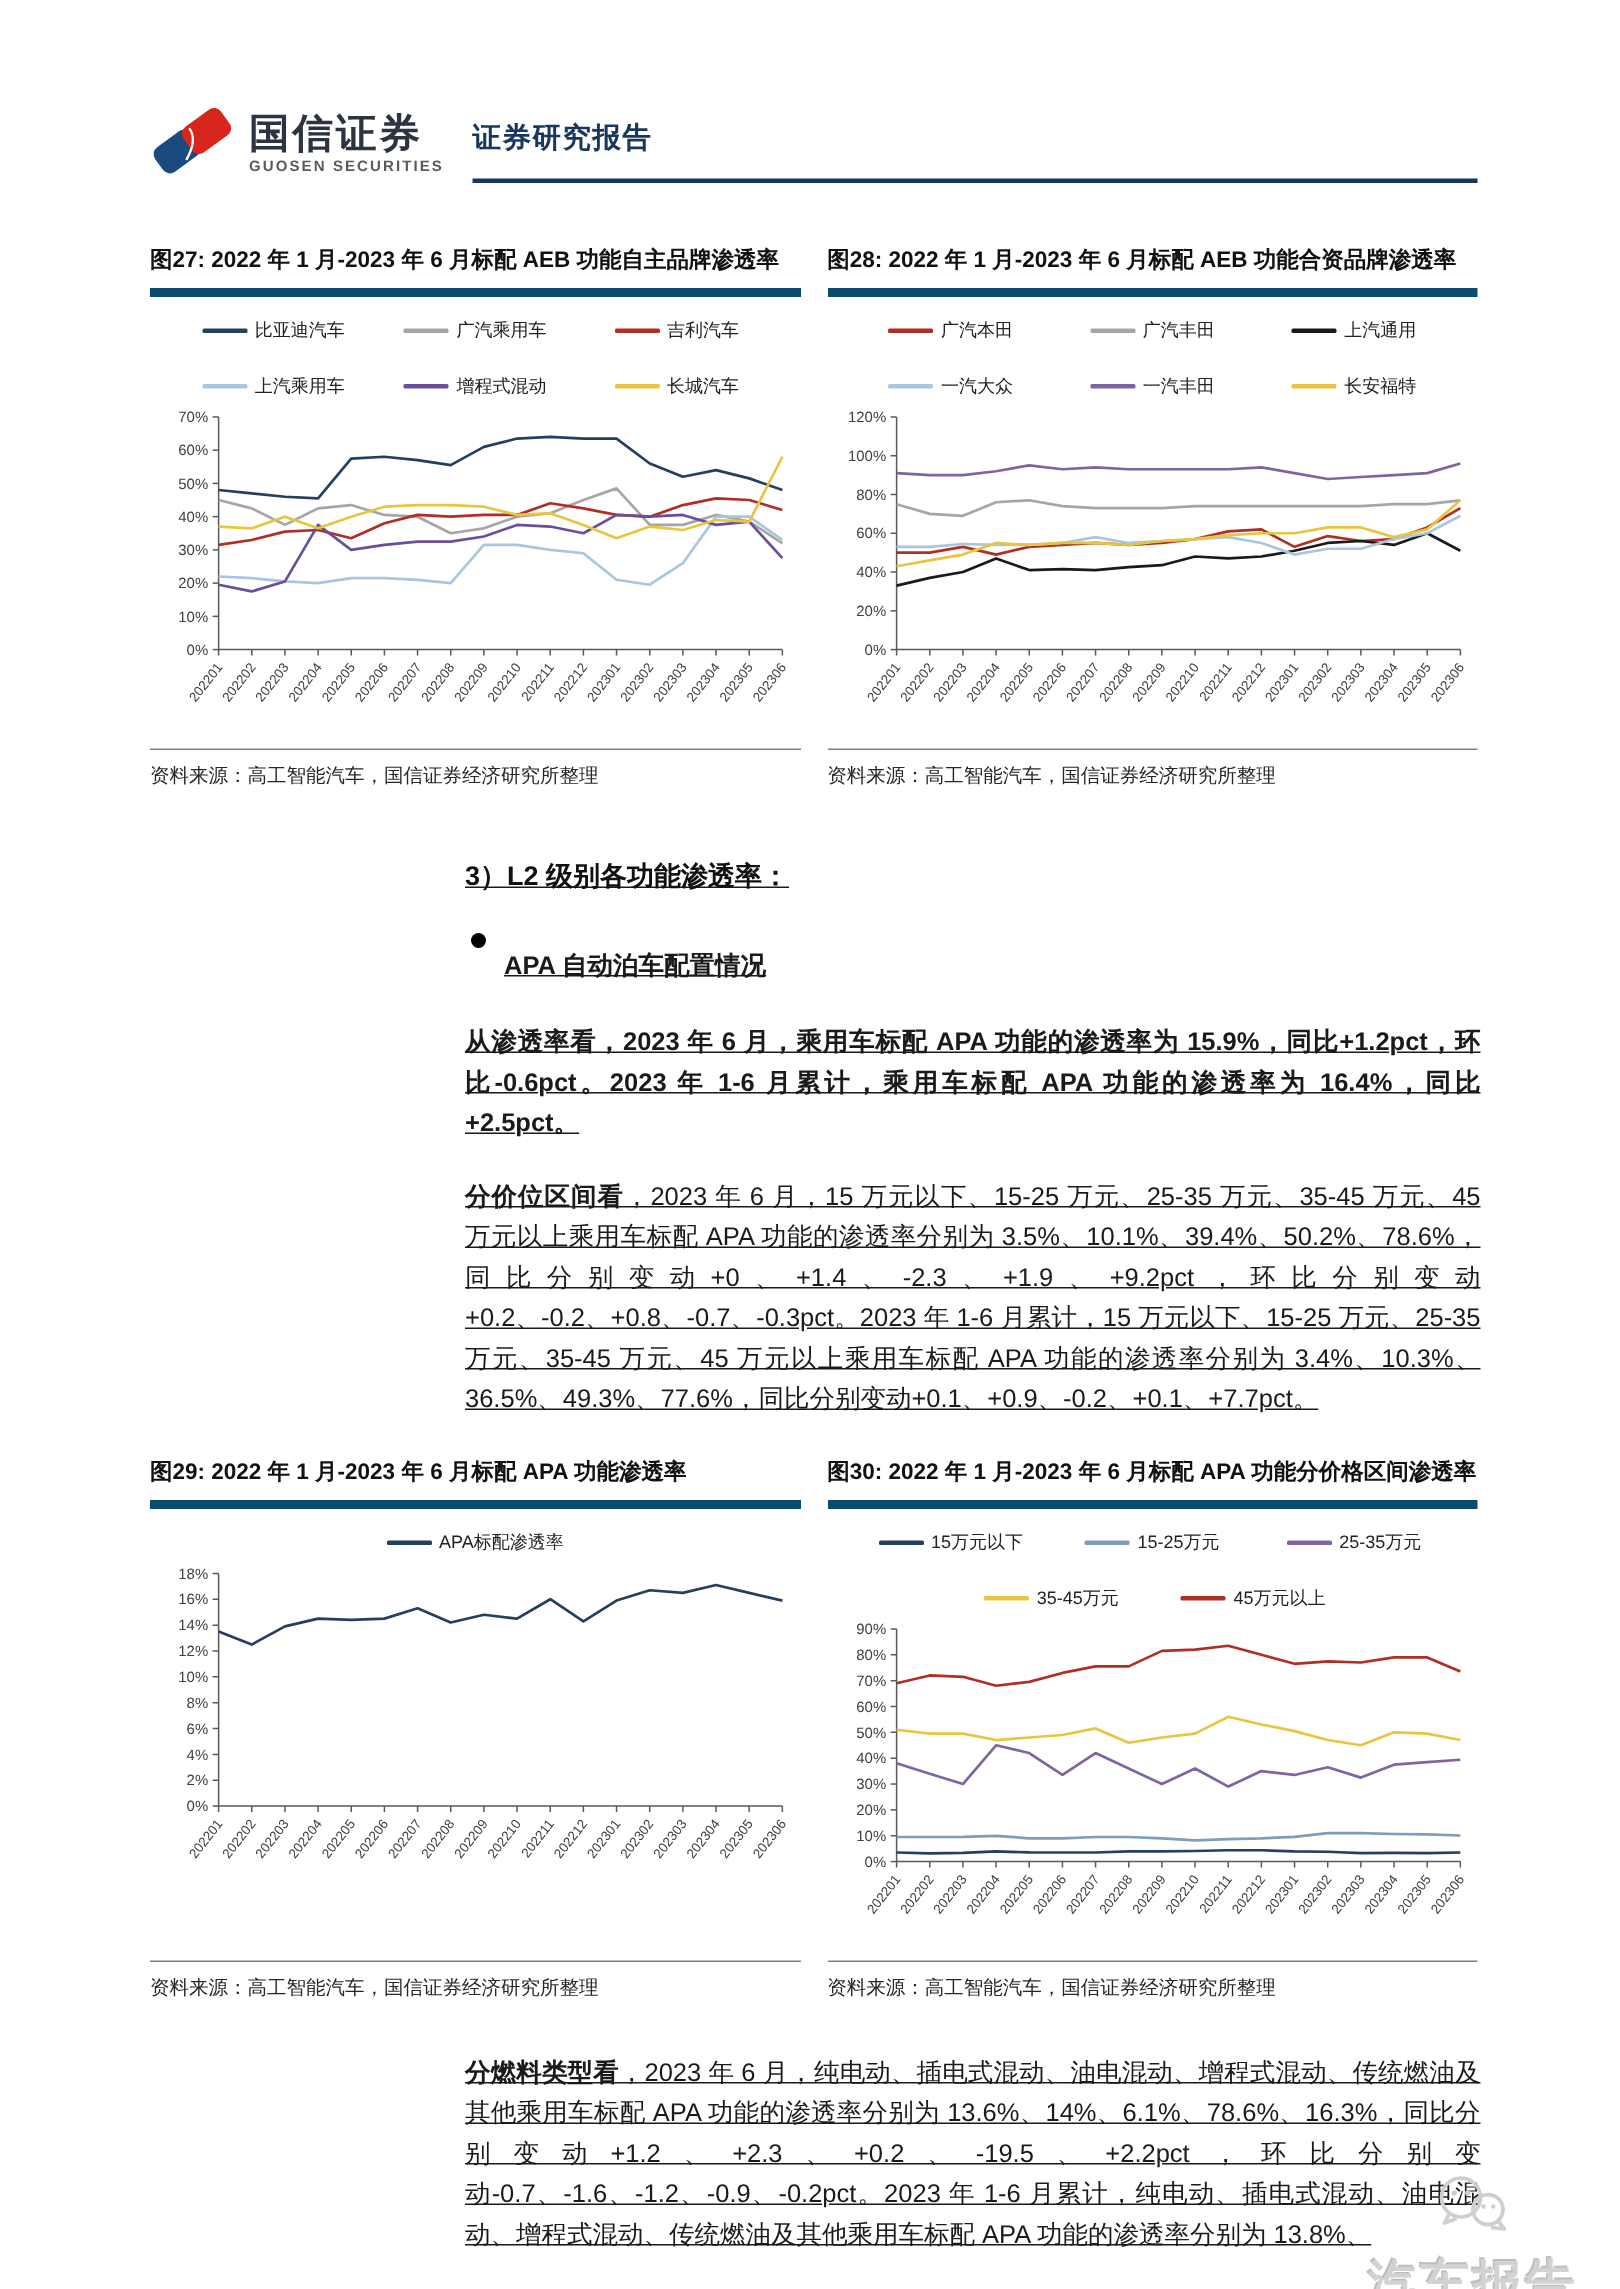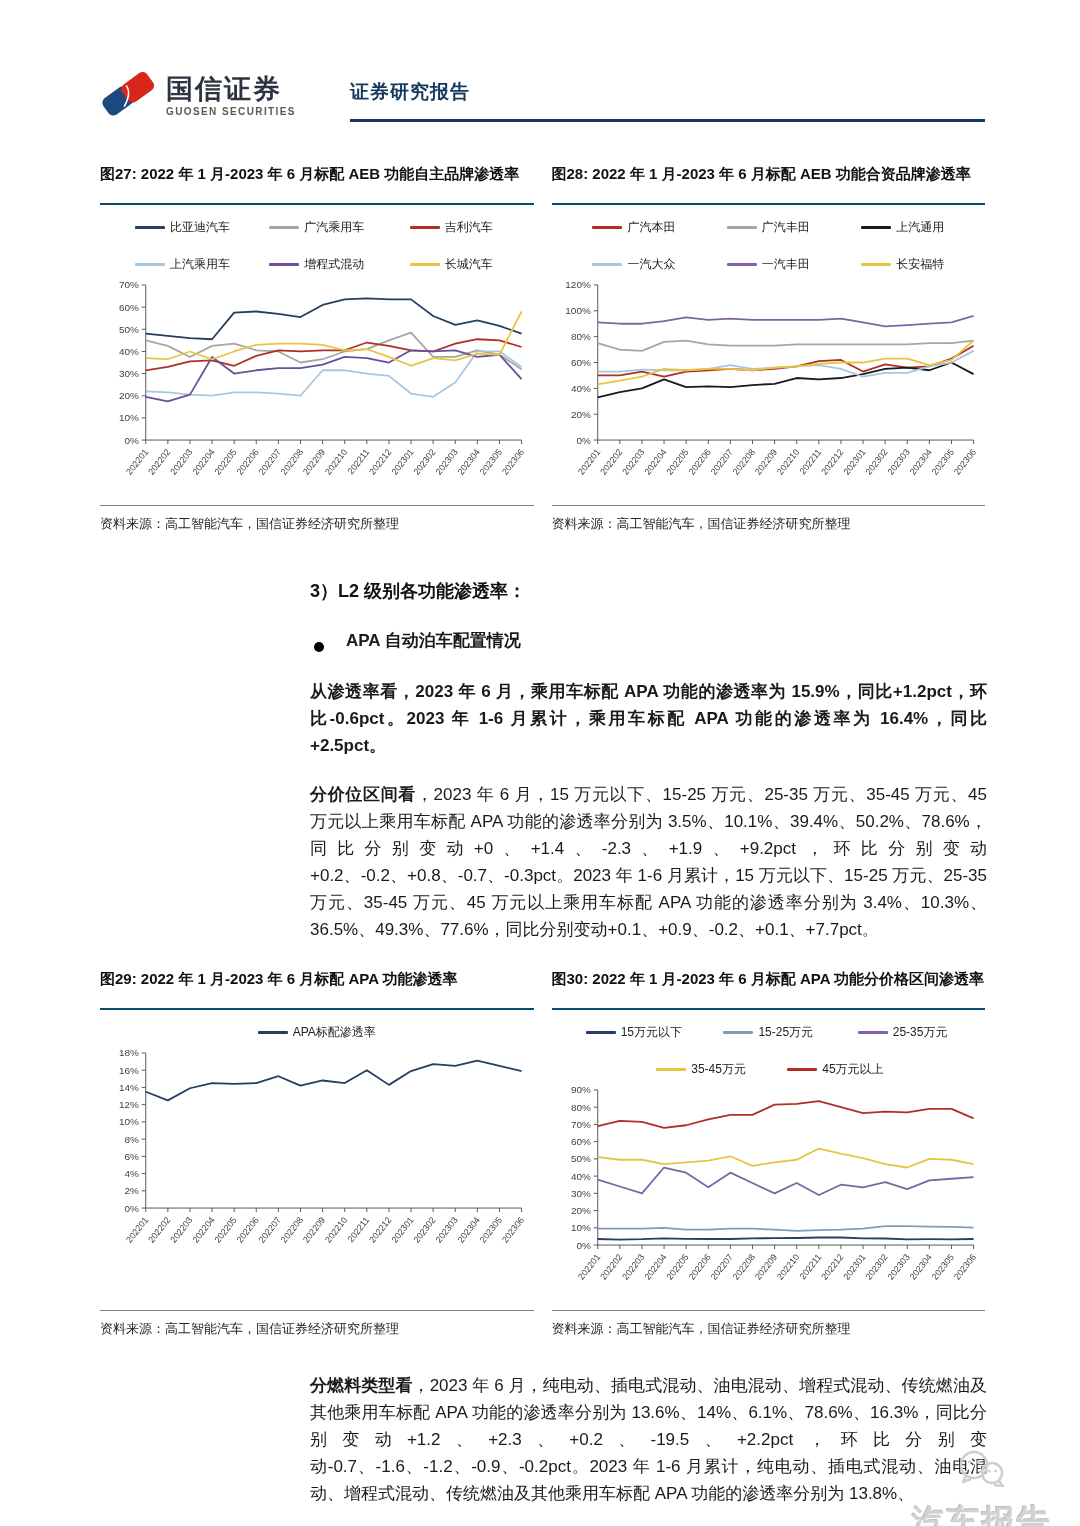--- a/index.html
+++ b/index.html
@@ -1,46 +1,46 @@
 <!DOCTYPE html>
 <html><head>
 <meta charset="utf-8">
 <style>
   html,body{margin:0;padding:0;background:#ffffff;}
   body{font-family:"Liberation Sans","DejaVu Sans",sans-serif;color:#1a1a1a;}
   .page{position:relative;width:1080px;height:1526px;background:#fff;overflow:hidden;}
   .inner{padding:70px 95px 0 100px;}
 
   
-  .header{display:flex;align-items:flex-end;gap:35px;}
+  .header{display:flex;align-items:flex-end;}
   .logo-block{display:flex;align-items:center;width:215px;flex:0 0 auto;}
   .logo-icon{width:58px;height:52px;flex:0 0 auto;}
   .logo-texts{margin-left:8px;}
   .logo-title{font-size:27px;font-weight:bold;color:#2b3440;letter-spacing:2px;line-height:1.1;}
   .logo-sub{font-size:10px;font-weight:bold;color:#595959;letter-spacing:1.4px;margin-top:2px;}
   .header-right{flex:1;border-bottom:3px solid #17375E;padding-bottom:14px;}
   .report-type{font-size:19px;font-weight:bold;color:#17375E;letter-spacing:1px;}
 
   
   .fig-grid{display:flex;gap:18px;margin-top:38px;}
   .fig-grid.second{margin-top:14px;}
   .figure{flex:1;display:flex;flex-direction:column;min-height:330px;}
-  .fig-title{font-size:15px;font-weight:bold;color:#111;padding:4px 0 19px 0;border-bottom:2px solid #0c4a6e;line-height:1.3;}
+  .fig-title{font-size:15px;font-weight:bold;color:#111;padding:4px 0 8px 0;border-bottom:6px solid #0c4a6e;line-height:1.3;}
   .legend{display:flex;flex-wrap:wrap;justify-content:center;row-gap:20px;margin-top:14px;}
   .legend-item{flex:0 0 31%;display:flex;align-items:center;justify-content:center;gap:5px;white-space:nowrap;}
   .legend-line{display:inline-block;width:30px;height:3px;border-radius:1px;flex:0 0 auto;}
   .legend-label{font-size:12px;color:#222;}
   .chart-svg-wrap{margin-top:4px;}
   .fig-source-wrap{margin-top:auto;border-top:1px solid #7f7f7f;padding:8px 0 4px 0;}
   .fig-source{font-size:13px;color:#262626;}
 
   
-  .content{margin:42px 0 0 210px;width:677px;}
+  .content{margin:42px 0 0 210px;width:677px;text-decoration:underline;}
   .sec-heading{font-size:18px;font-weight:bold;color:#111;margin:0 0 26px 0;}
-  .bullet-row{display:flex;align-items:flex-end;margin:0 0 26px 4px;}
+  .bullet-row{display:flex;align-items:flex-start;margin:0 0 26px 4px;flex-direction:column;}
   .bullet-dot{width:10px;height:10px;border-radius:50%;background:#000;flex:0 0 auto;}
   .bullet-label{font-size:17px;font-weight:bold;margin-left:22px;}
   .para{font-size:17px;line-height:27px;text-align:justify;margin:0 0 22px 0;}
   .para.bold{font-weight:bold;}
   .lead{font-weight:bold;}
 
   
   .footer{position:absolute;left:100px;right:95px;top:1402px;border-top:2px solid #5a6b7c;padding-top:8px;display:flex;justify-content:space-between;align-items:flex-start;}
   .disclaimer{font-size:15px;font-style:italic;color:#17375E;}
   .page-num{font-size:16px;color:#1a1a1a;}

